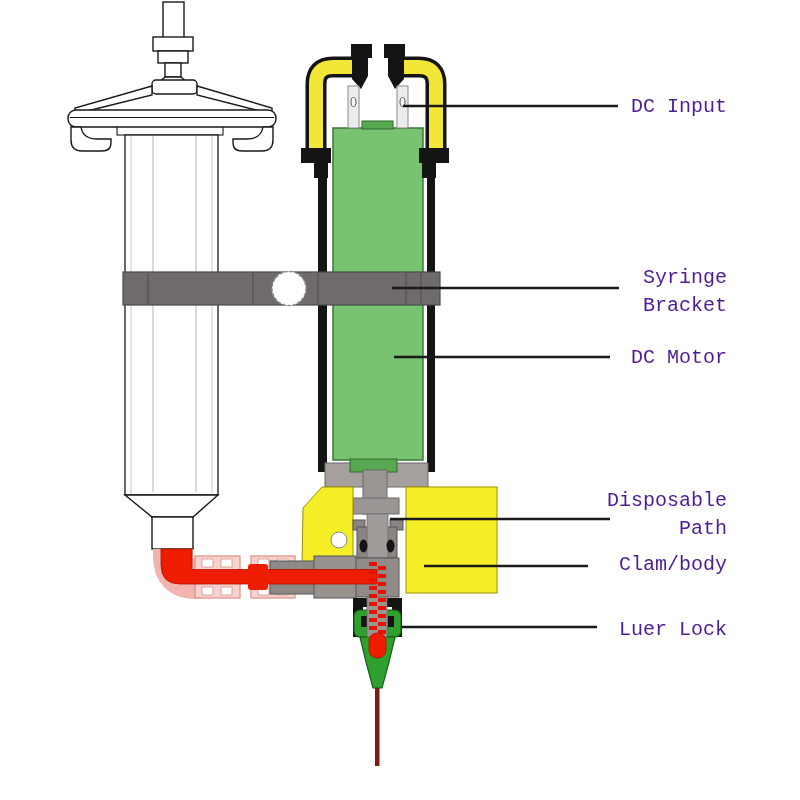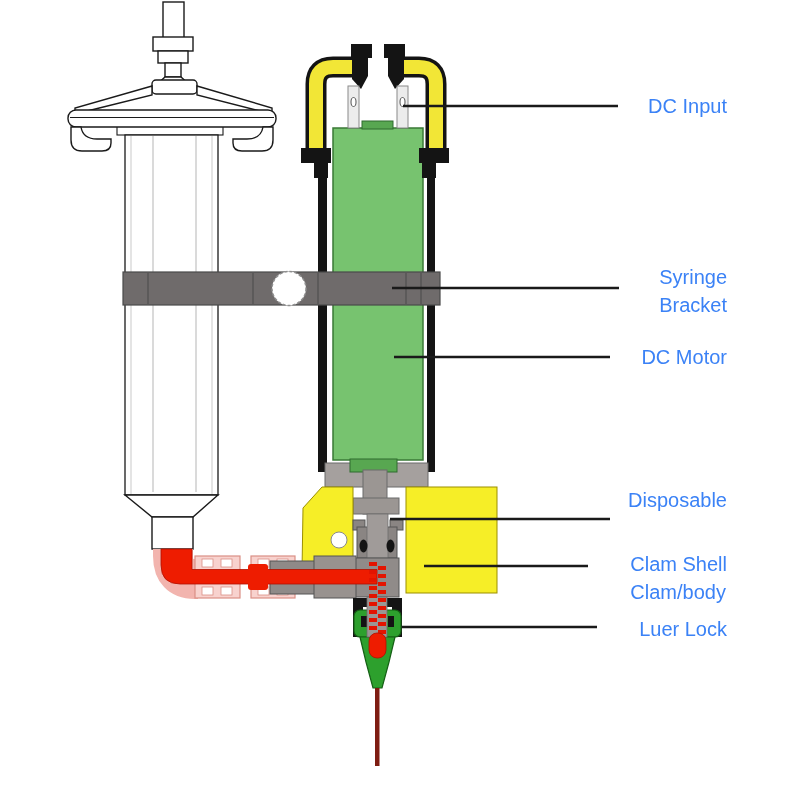--- a/index.html
+++ b/index.html
@@ -2,22 +2,22 @@
 <html><head>
 <meta charset="utf-8">
 <style>
   html,body{margin:0;padding:0;background:#fff;}
   .stage{
     position:relative;width:800px;height:800px;background:#ffffff;
     font-family:"Liberation Sans", sans-serif;overflow:hidden;
   }
   .stage svg{position:absolute;left:0;top:0;}
   .label{
-    position:absolute;right:73px;
-    font-size:20px;line-height:27.5px;color:#3b82f6;white-space:nowrap;
+    position:absolute;right:73px;text-align:right;
+    font-size:20px;line-height:27.5px;color:#4c1d95;white-space:nowrap;font-family:Liberation Mono, monospace;
   }
 </style>
 </head>
 <body>
 
 <div class="stage">
 
 <svg width="800" height="800" viewBox="0 0 800 800">
 
   <g stroke="#1a1a1a" stroke-width="1.4" fill="#ffffff">
@@ -182,22 +182,22 @@
   </div>
   <div class="label" style="top:264px">
     <div>Syringe</div>
     <div>Bracket</div>
   </div>
   <div class="label" style="top:344px">
     <div>DC Motor</div>
   </div>
   <div class="label" style="top:487px">
     <div>Disposable</div>
+    <div>Path</div>
   </div>
   <div class="label" style="top:551px">
-    <div>Clam Shell</div>
     <div>Clam/body</div>
   </div>
   <div class="label" style="top:616px">
     <div>Luer Lock</div>
   </div>
 
 </div>
 
 </body></html>

